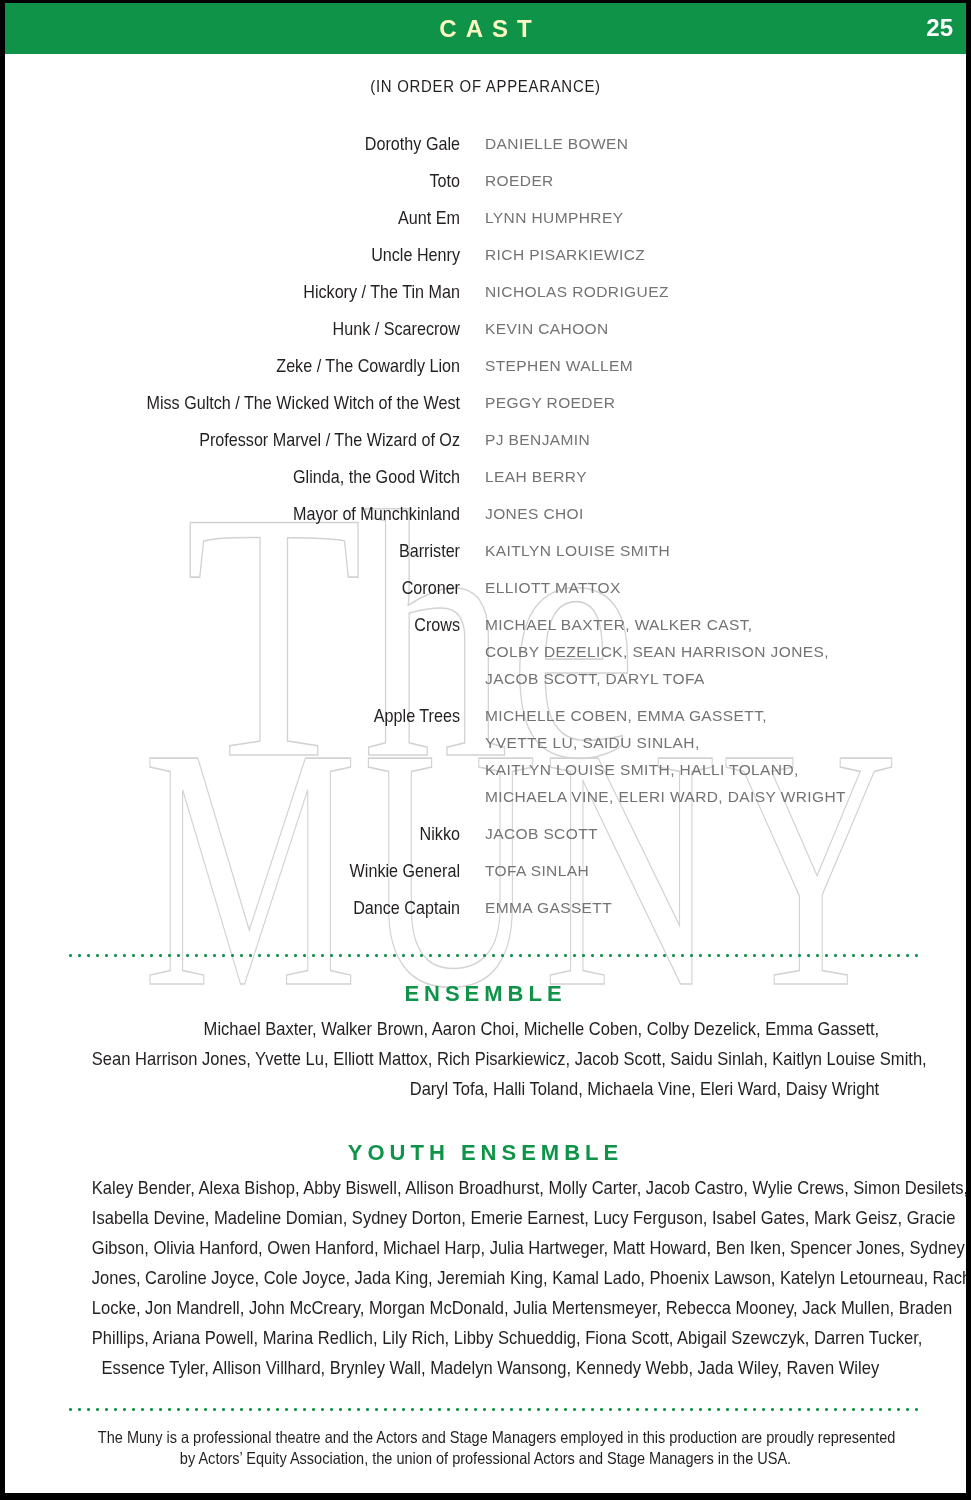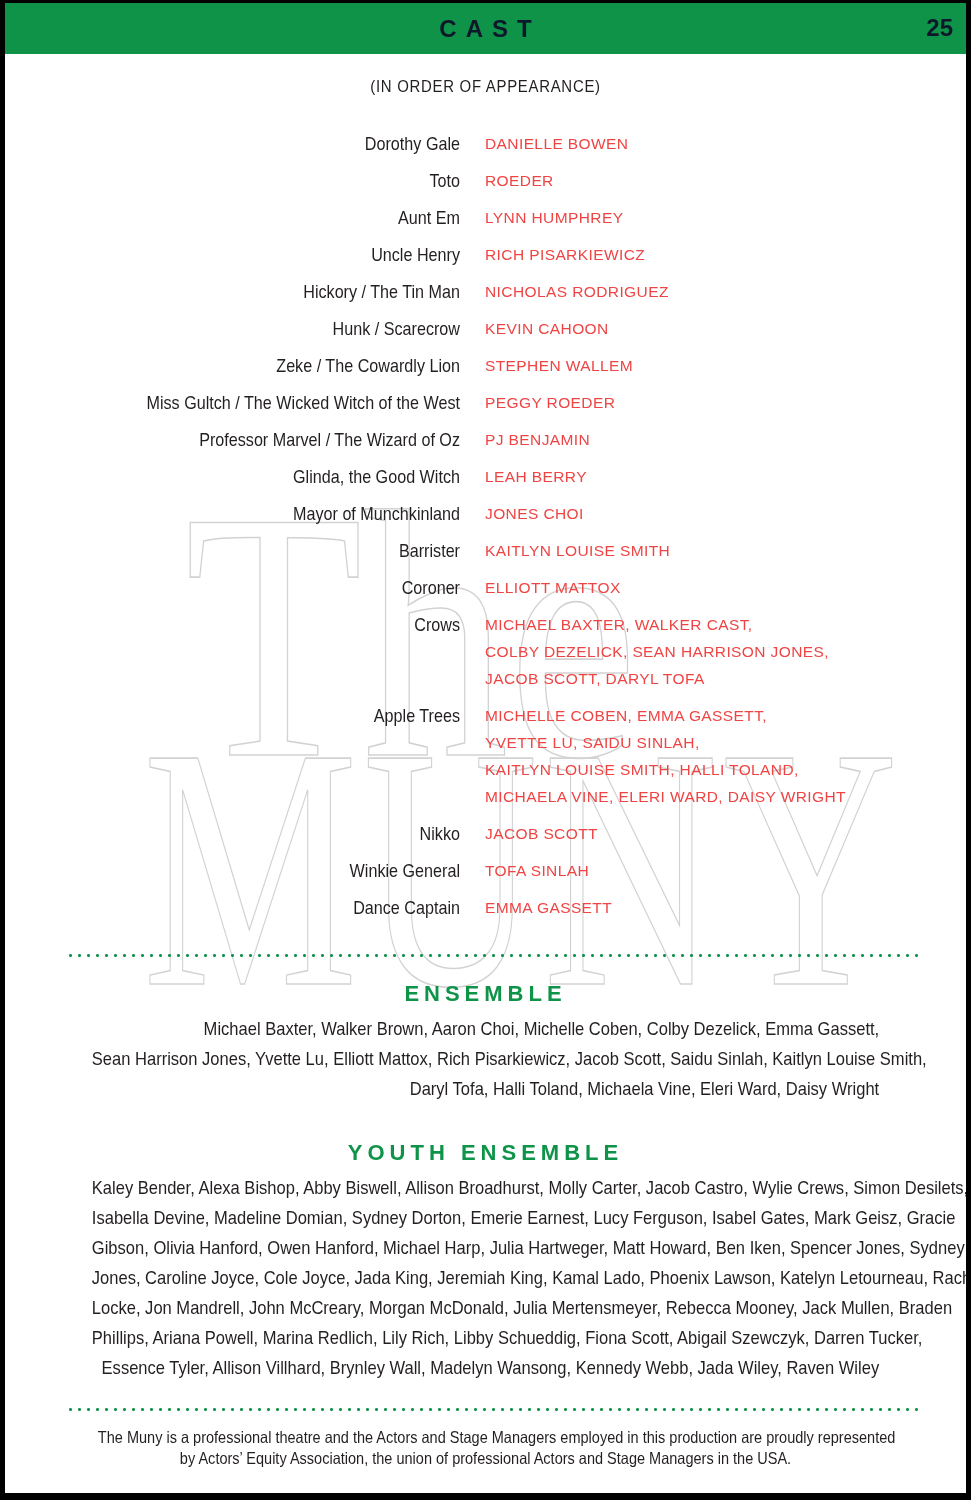--- a/index.html
+++ b/index.html
@@ -50,32 +50,32 @@
   
   .cast-header {
     position: relative;
     height: 51px;
     background: #0E9349;
     display: flex;
     align-items: center;
     justify-content: center;
   }
   .page-title {
-    color: #0f172a;
+    color: #fef9c3;
     font-weight: bold;
     font-size: 24px;
     letter-spacing: 9px;
     margin-left: 9px; 
   }
   .page-number {
     position: absolute;
     right: 13px;
     top: 50%;
     transform: translateY(-52%);
-    color: #0f172a;
+    color: #ffffff;
     font-weight: bold;
     font-size: 24px;
   }
 
   
   .subtitle {
     margin-top: 23px;
     text-align: center;
     font-size: 17px;
     letter-spacing: 0.8px;
@@ -100,21 +100,21 @@
     line-height: 27px;
     transform: scaleX(0.85);
     transform-origin: right top;
     color: #231F20;
     white-space: nowrap;
   }
   .names {
     font-size: 15.5px;
     line-height: 27px;
     letter-spacing: 0.4px;
-    color: #ef4444;
+    color: #737373;
   }
   .names .text-line { line-height: 27px; }
 
   
   .dotted-divider {
     height: 3px;
     margin-left: 61px;
     margin-right: 42px;
     background-image: radial-gradient(circle, #0E9349 1.3px, transparent 1.6px);
     background-size: 9px 3px;

